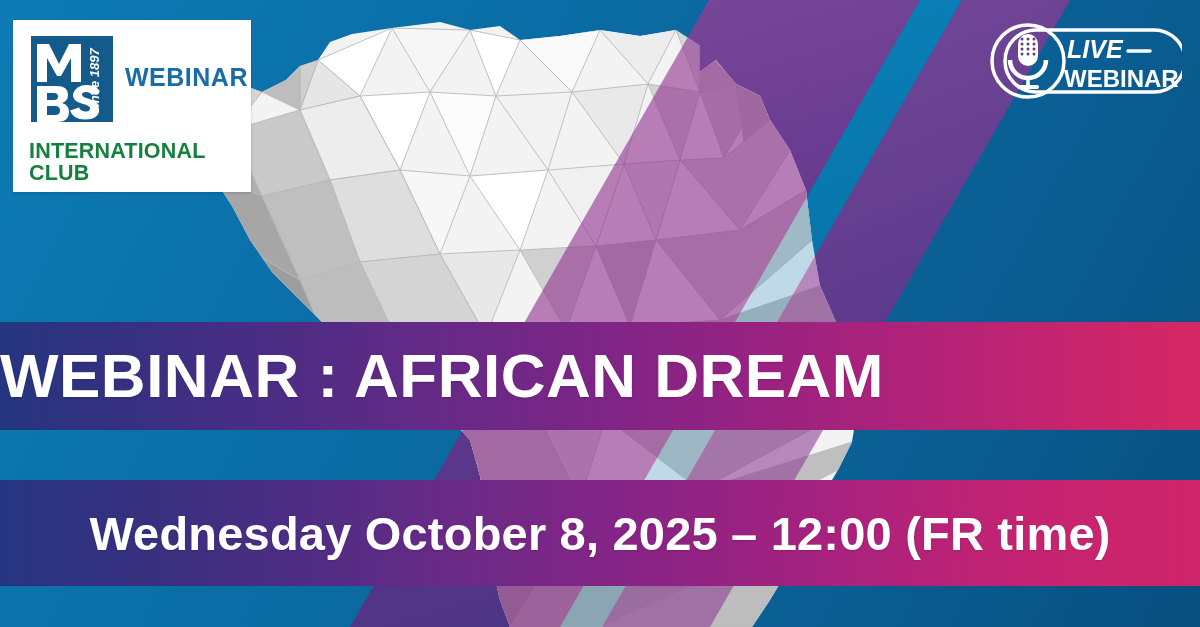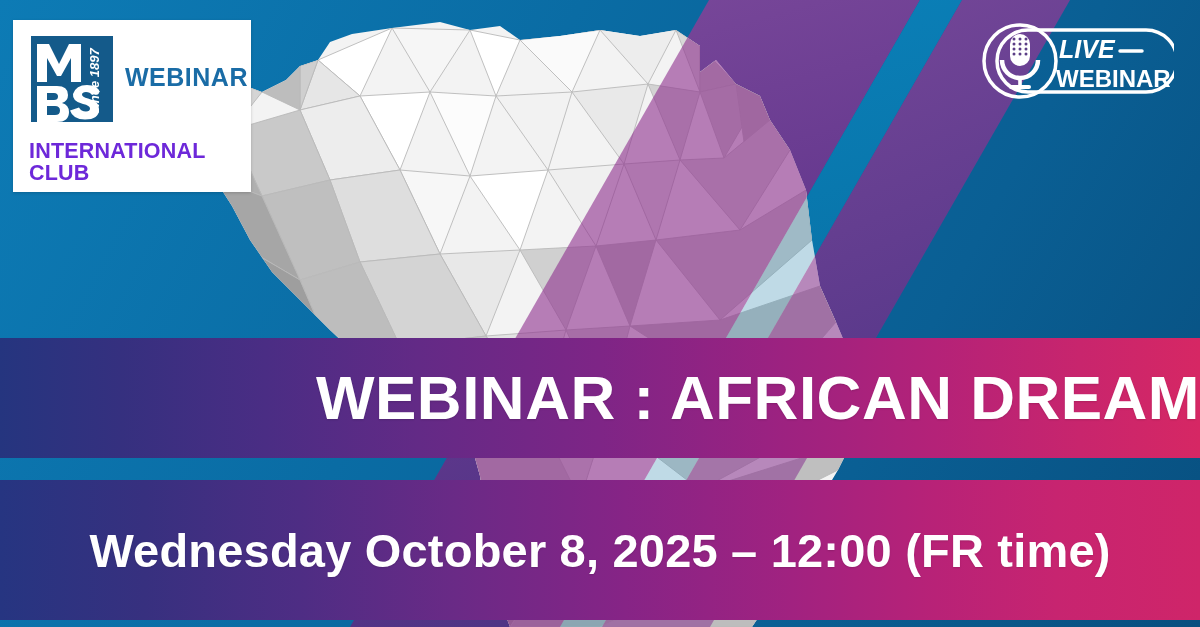--- a/index.html
+++ b/index.html
@@ -67,57 +67,56 @@
   }
   .logo-divider {
     height: 3px;
     background: #ffffff;
   }
   .logo-bottom {
     background: #ffffff;
     padding: 4px 0 8px 16px;
   }
   .logo-club {
-    color: #6d28d9;
+    color: #15803d;
     font-weight: bold;
     font-size: 21.5px;
     letter-spacing: .2px;
     line-height: 1;
   }
 
   
   .live-badge {
     position: absolute;
-    right: 26px;
+    right: 18px;
     top: 20px;
     width: 200px;
     height: 82px;
   }
   .live-badge svg { display: block; }
 
   
   .band {
     position: absolute;
     left: 0;
     width: 1200px;
     display: flex;
     align-items: center;
   }
   .band-title {
     top: 322px;
-    height: 120px;
+    height: 108px;
     background: linear-gradient(90deg,
         #25357f 0%, #35307f 10%, #4a2d84 22%, #632a86 35%,
         #7e2586 50%, #9a2281 64%, #b42278 78%, #c8256d 90%, #d62764 100%);
-    justify-content: flex-end;
-    margin-top: 16px;
+    justify-content: flex-start;
   }
   .band-date {
     top: 480px;
-    height: 140px;
+    height: 106px;
     background: linear-gradient(90deg,
         #263581 0%, #37307f 12%, #4e2d84 25%, #6a2a86 38%,
         #862486 52%, #a12280 66%, #b82277 78%, #c72470 88%, #cf2569 100%);
     justify-content: center;
   }
 
   .title-text {
     color: #ffffff;
     font-size: 62px;
     font-weight: bold;

